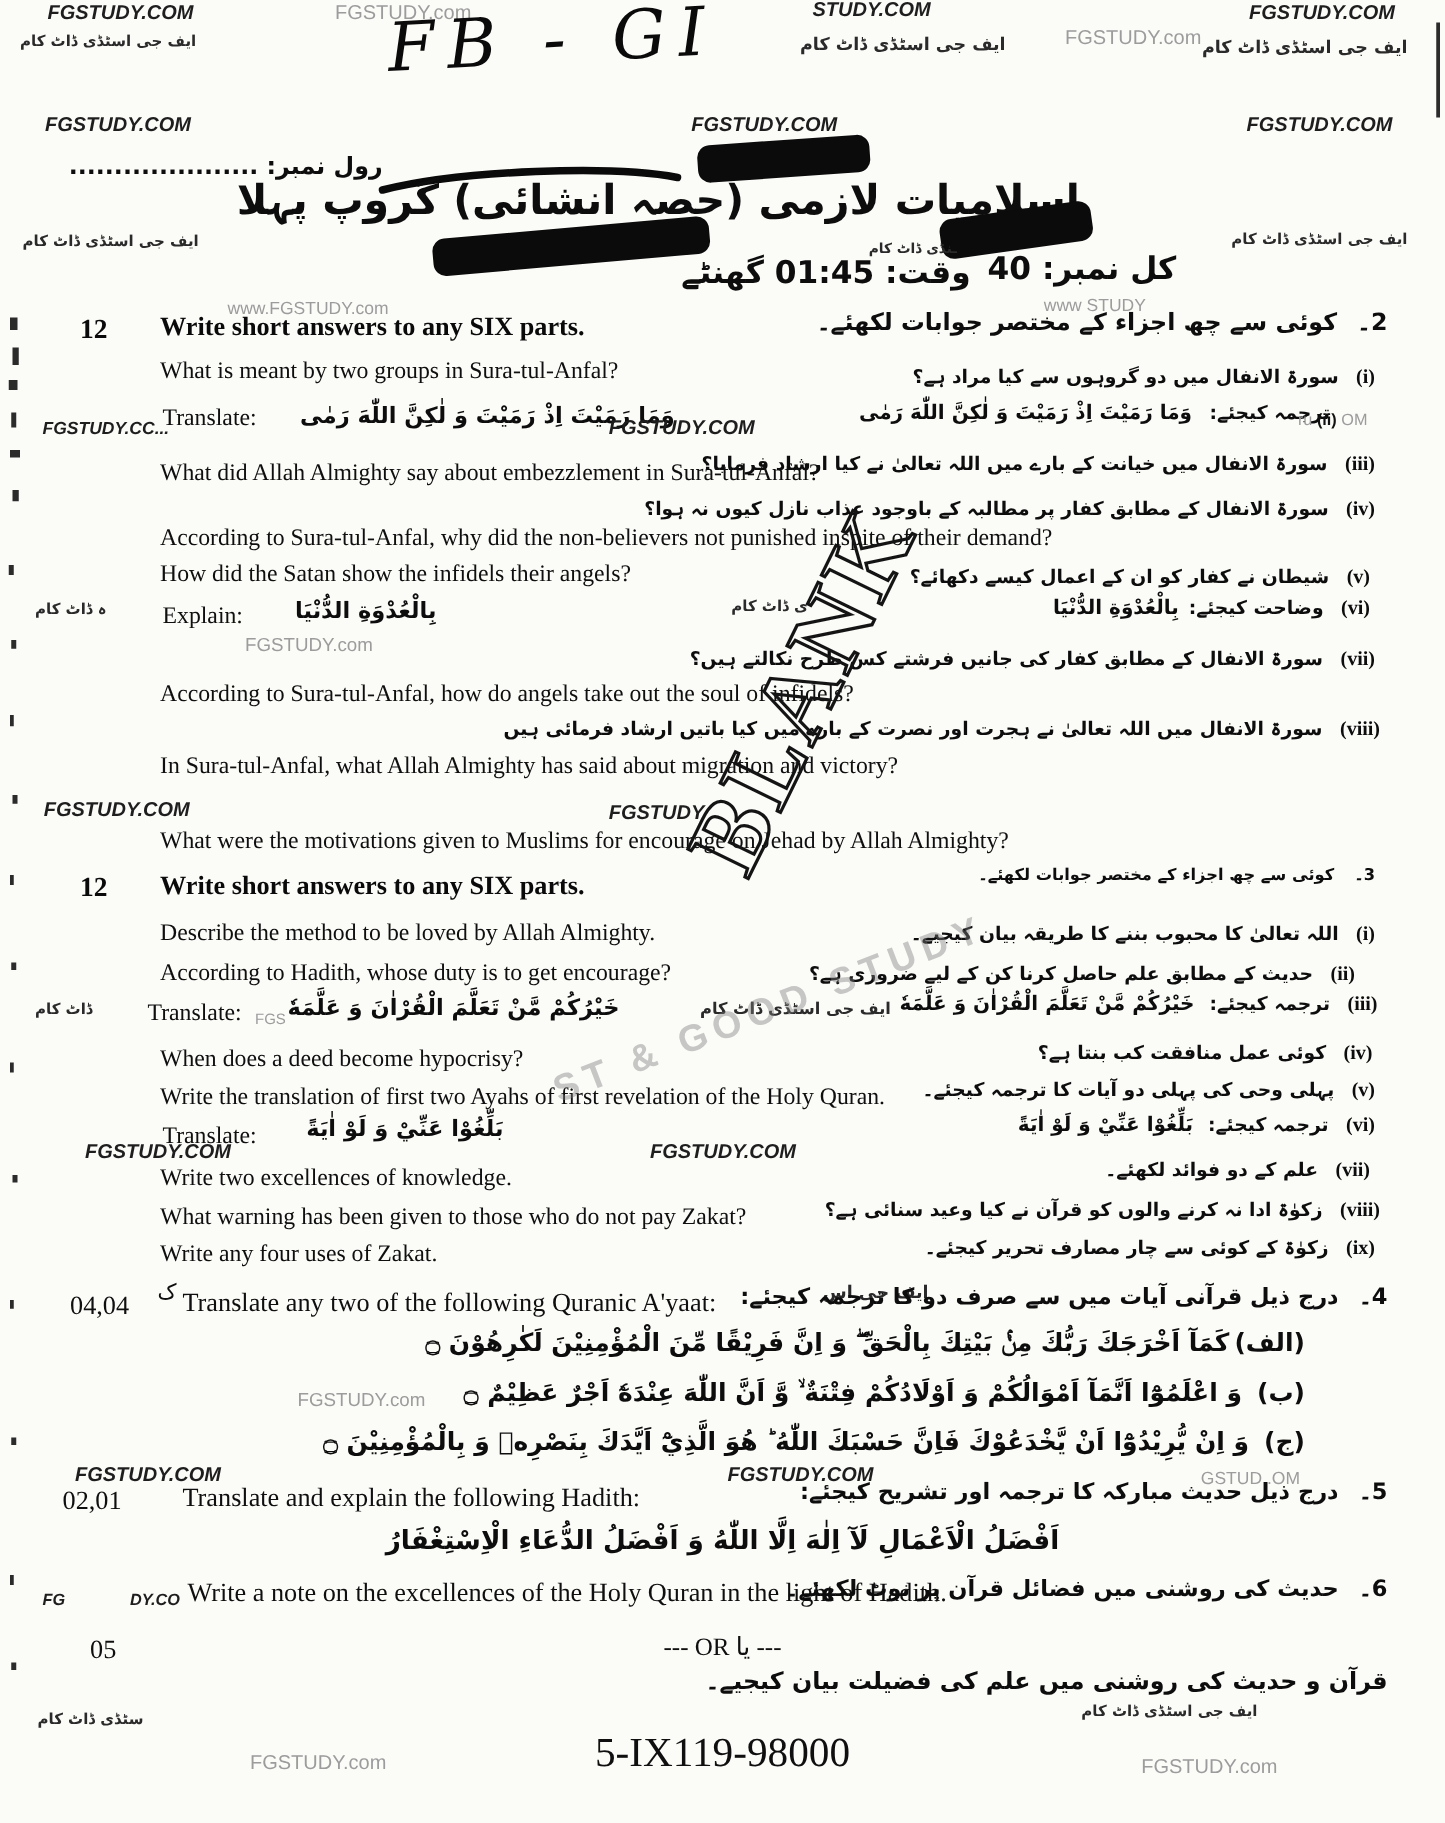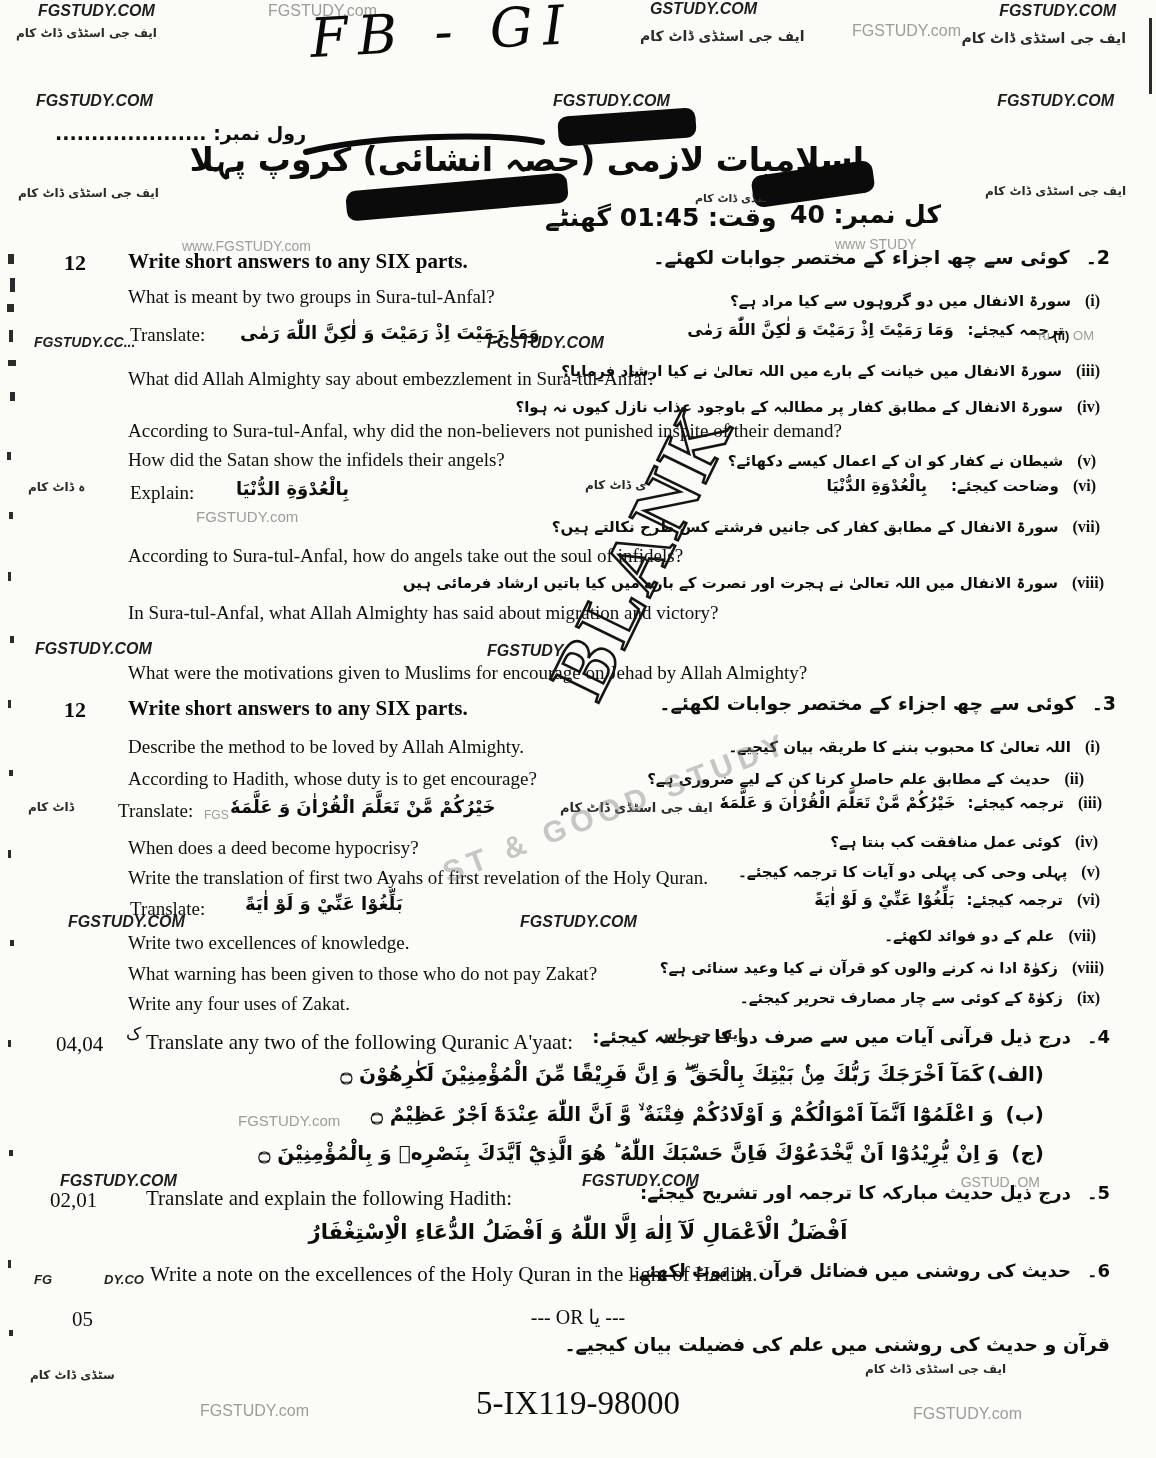--- a/index.html
+++ b/index.html
@@ -22,21 +22,21 @@
   .scanmark{position:absolute;background:#2b2b2b;}
   .hand{font-family:"DejaVu Serif",serif;font-style:italic;font-size:54px;color:#0a0a0a;transform:rotate(-3deg);letter-spacing:10px;}
 </style>
 </head>
 <body>
 
 <div class="page">
 
   <div class="abs wmb" style="left:38px;top:2px">FGSTUDY.COM</div>
   <div class="abs wml" style="left:268px;top:2px">FGSTUDY.com</div>
-  <div class="abs wmb" style="left:650px;top:0px">GSTUDY.COM</div>
+  <div class="abs wmb" style="left:650px;top:0px">STUDY.COM</div>
   <div class="abs wml" style="left:852px;top:22px">FGSTUDY.com</div>
   <div class="abs wmb" style="right:40px;top:2px">FGSTUDY.COM</div>
   <div class="abs wmu" style="left:16px;top:26px">ایف جی اسٹڈی ڈاٹ کام</div>
   <div class="abs wmu" style="left:640px;top:28px;font-size:14px">ایف جی اسٹڈی ڈاٹ کام</div>
   <div class="abs wmu" style="right:30px;top:30px;font-size:14px">ایف جی اسٹڈی ڈاٹ کام</div>
   <div class="scanmark" style="right:4px;top:18px;width:3px;height:76px"></div>
 
   <div class="abs hand" style="left:310px;top:0px">FB - GI</div>
   <svg class="abs" style="left:300px;top:128px" width="250" height="32">
     <path d="M6,24 C70,8 190,4 242,14" stroke="#0a0a0a" stroke-width="6" fill="none" stroke-linecap="round"></path>
@@ -97,21 +97,21 @@
   <div class="abs en" style="left:128px;top:449px">How did the Satan show the infidels their angels?</div>
   <div class="abs ur" style="right:60px;top:452px">
     <span class="qn">(v)</span><span>شیطان نے کفار کو ان کے اعمال کیسے دکھائے؟</span>
   </div>
 
   <div class="abs wmu" style="left:28px;top:480px">ہ ڈاٹ کام</div>
   <div class="abs en" style="left:130px;top:482px">Explain:</div>
   <div class="abs ar" style="left:236px;top:478px">بِالْعُدْوَةِ الدُّنْيَا</div>
   <div class="abs wmu" style="left:585px;top:478px">ی ڈاٹ کام</div>
   <div class="abs ur" style="right:60px;top:476px">
-    <span class="qn">(vi)</span><span style="margin-left:24px">وضاحت کیجئے:</span><span class="ar" style="font-size:16px">بِالْعُدْوَةِ الدُّنْيَا</span>
+    <span class="qn">(vi)</span><span style="margin-left:8px">وضاحت کیجئے:</span><span class="ar" style="font-size:16px">بِالْعُدْوَةِ الدُّنْيَا</span>
   </div>
   <div class="abs wml" style="left:196px;top:508px;font-size:15px">FGSTUDY.com</div>
 
   <div class="abs ur" style="right:56px;top:518px">
     <span class="qn">(vii)</span><span>سورۃ الانفال کے مطابق کفار کی جانیں فرشتے کس طرح نکالتے ہیں؟</span>
   </div>
   <div class="abs en" style="left:128px;top:545px">According to Sura-tul-Anfal, how do angels take out the soul of infidels?</div>
 
   <div class="abs en" style="left:128px;top:602px">In Sura-tul-Anfal, what Allah Almighty has said about migration and victory?</div>
   <div class="abs ur" style="right:52px;top:574px">
@@ -123,21 +123,21 @@
   <div class="abs en" style="left:128px;top:662px">What were the motivations given to Muslims for encourage on Jehad by Allah Almighty?</div>
 
   <svg class="abs" style="left:528px;top:392px" width="300" height="330">
     <g transform="translate(70,312) rotate(-64)">
       <text x="0" y="0" font-family="Liberation Serif, serif" font-weight="bold" font-size="82" fill="none" stroke="#141414" stroke-width="2.6" letter-spacing="4">BLANK</text>
     </g>
   </svg>
 
   <div class="abs num" style="left:64px;top:697px">12</div>
   <div class="abs enb" style="left:128px;top:696px">Write short answers to any SIX parts.</div>
-  <div class="abs ur" style="right:40px;top:692px;font-size:19px">
+  <div class="abs ur" style="right:56px;top:692px;font-size:13px">
     <span style="margin-left:16px">3۔</span><span>کوئی سے چھ اجزاء کے مختصر جوابات لکھئے۔</span>
   </div>
 
   <div class="abs en" style="left:128px;top:736px">Describe the method to be loved by Allah Almighty.</div>
   <div class="abs ur" style="right:56px;top:738px">
     <span class="qn">(i)</span><span>اللہ تعالیٰ کا محبوب بننے کا طریقہ بیان کیجیے۔</span>
   </div>
 
   <div class="abs en" style="left:128px;top:768px">According to Hadith, whose duty is to get encourage?</div>
   <div class="abs ur" style="right:72px;top:770px">

